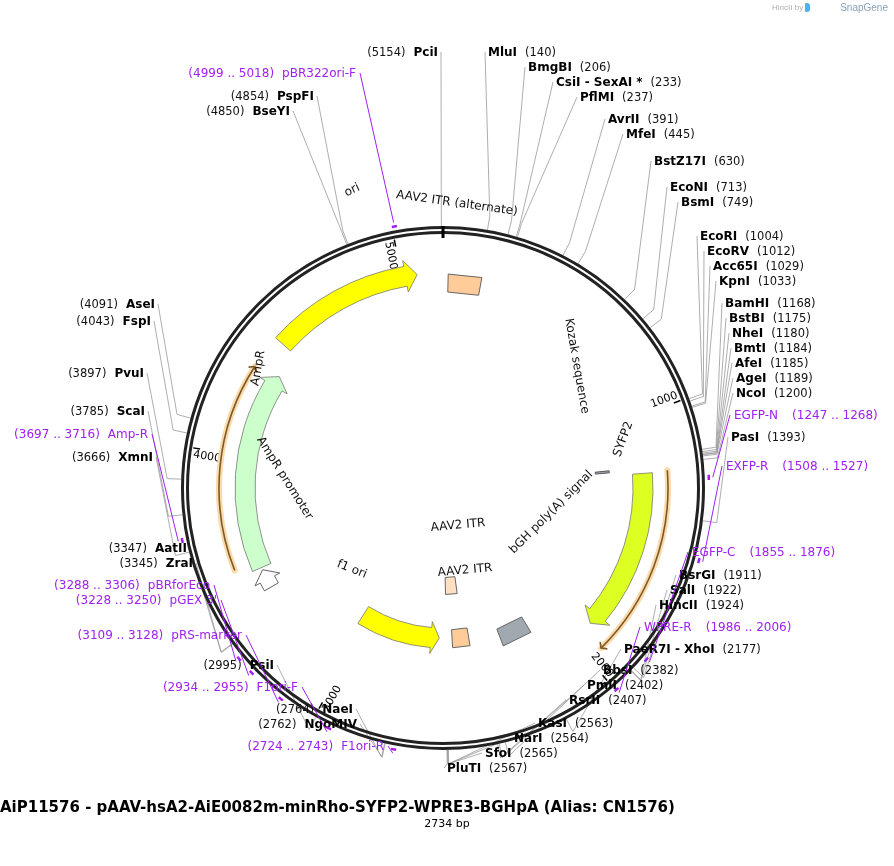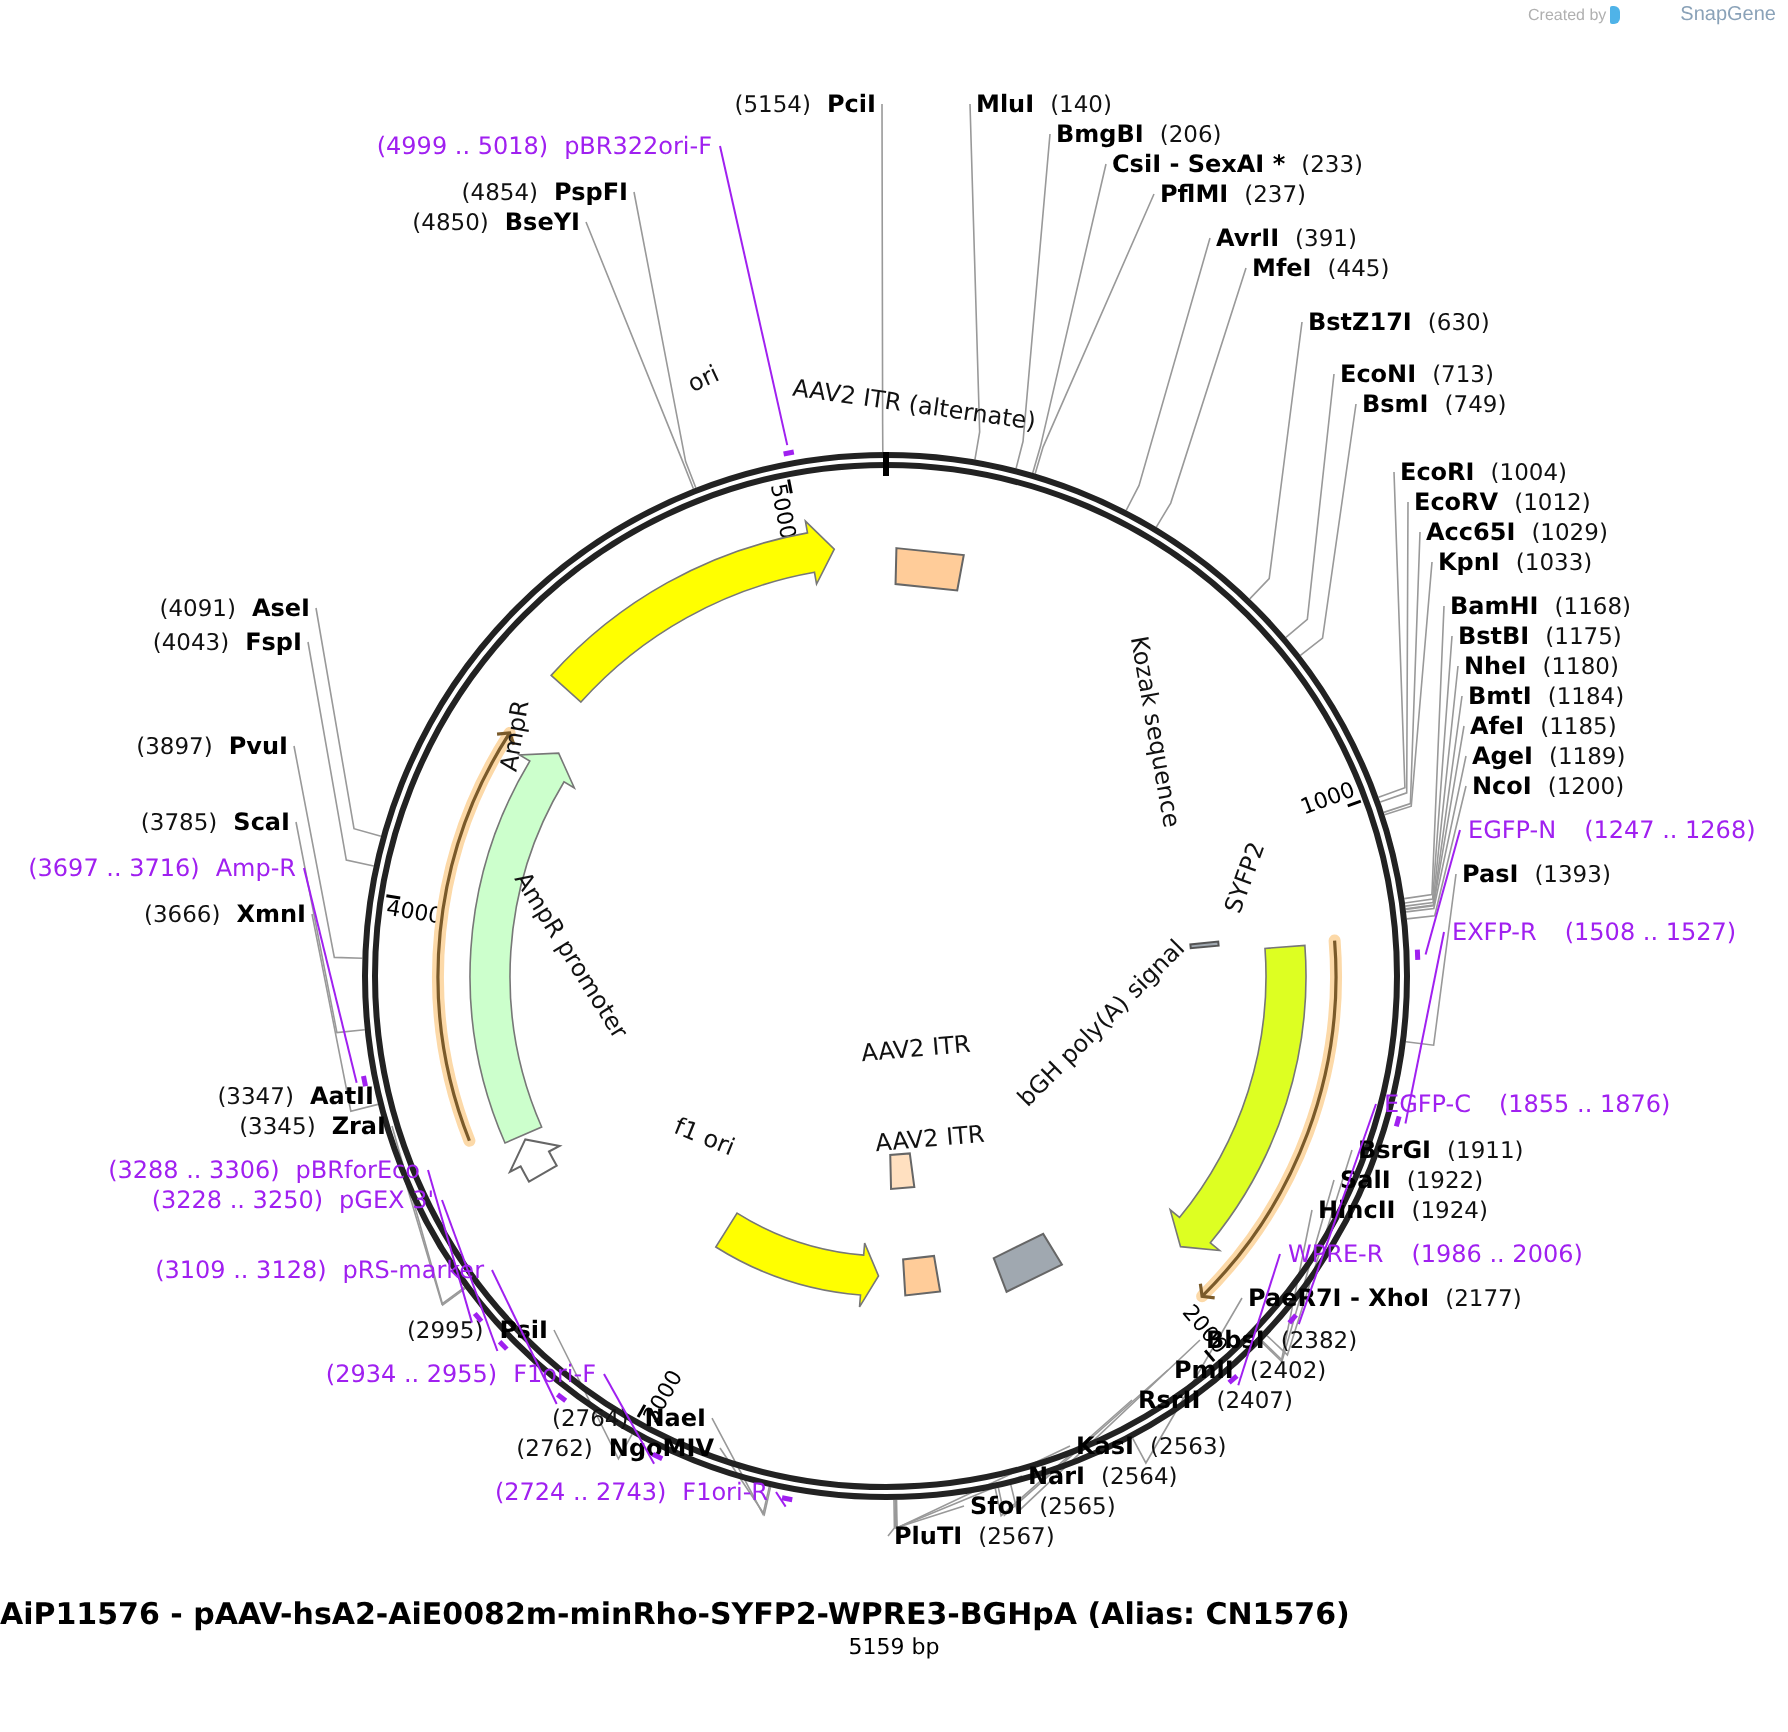--- a/index.html
+++ b/index.html
@@ -13,21 +13,21 @@
   .enz{font-size:12px;font-weight:bold;fill:#000;}
   .pos{font-size:11.5px;fill:#111;}
   .primer{font-size:12px;fill:#a020f0;}
   .feat{font-size:12px;fill:#111;}
   .tick{font-size:11px;fill:#000;}
 </style>
 </head>
 <body>
 
 <div class="credit">
-  <span>Created by</span>
+  <span>HincII by</span>
   <span class="logo"></span>
   <span class="brand">SnapGene</span>
 </div>
 
 <svg id="map" width="894" height="866" viewBox="0 0 894 866">
   <g id="g-lines">
       <polyline points="441.40455090488547,226.00485778895654 441.319297899803,212.00511736546565 441,52" fill="none" stroke="#999999" stroke-width="0.8"></polyline>
       <polyline points="487.45670543621753,229.79930026865264 489.83225458166424,216.0023163135425 485,52" fill="none" stroke="#999999" stroke-width="0.8"></polyline>
       <polyline points="508.04548008116507,234.20266841235158 511.52119275725784,220.64097893820247 525,67" fill="none" stroke="#999999" stroke-width="0.8"></polyline>
       <polyline points="516.3545574765,236.47841266120543 520.2742666546335,223.0383278415752 553,82" fill="none" stroke="#999999" stroke-width="0.8"></polyline>
@@ -198,13 +198,13 @@
       <line x1="240.70308634256128" y1="660.7193061723987" x2="237.37600818932242" y2="656.7447006333604" stroke="#a020f0" stroke-width="2.5"></line>
       <polyline points="235.9626457213811,661.307628029783 214,585" fill="none" stroke="#a020f0" stroke-width="1"></polyline>
       <text x="210" y="589" class="primer" text-anchor="end"><tspan>(3288 .. 3306)</tspan><tspan dx="8">pBRforEco</tspan></text>
       <line x1="182.76456567701388" y1="543.0773884886238" x2="181.74077420450186" y2="537.9961692206206" stroke="#a020f0" stroke-width="2.5"></line>
       <polyline points="178.31909432918843,541.3293368914236 152,434" fill="none" stroke="#a020f0" stroke-width="1"></polyline>
       <text x="148" y="438" class="primer" text-anchor="end"><tspan>(3697 .. 3716)</tspan><tspan dx="8">Amp-R</tspan></text>
     </g>
 </svg>
 
 <div class="title">AiP11576 - pAAV-hsA2-AiE0082m-minRho-SYFP2-WPRE3-BGHpA (Alias: CN1576)</div>
-<div class="subtitle">5159 bp</div>
+<div class="subtitle">2734 bp</div>
 
 </body></html>

